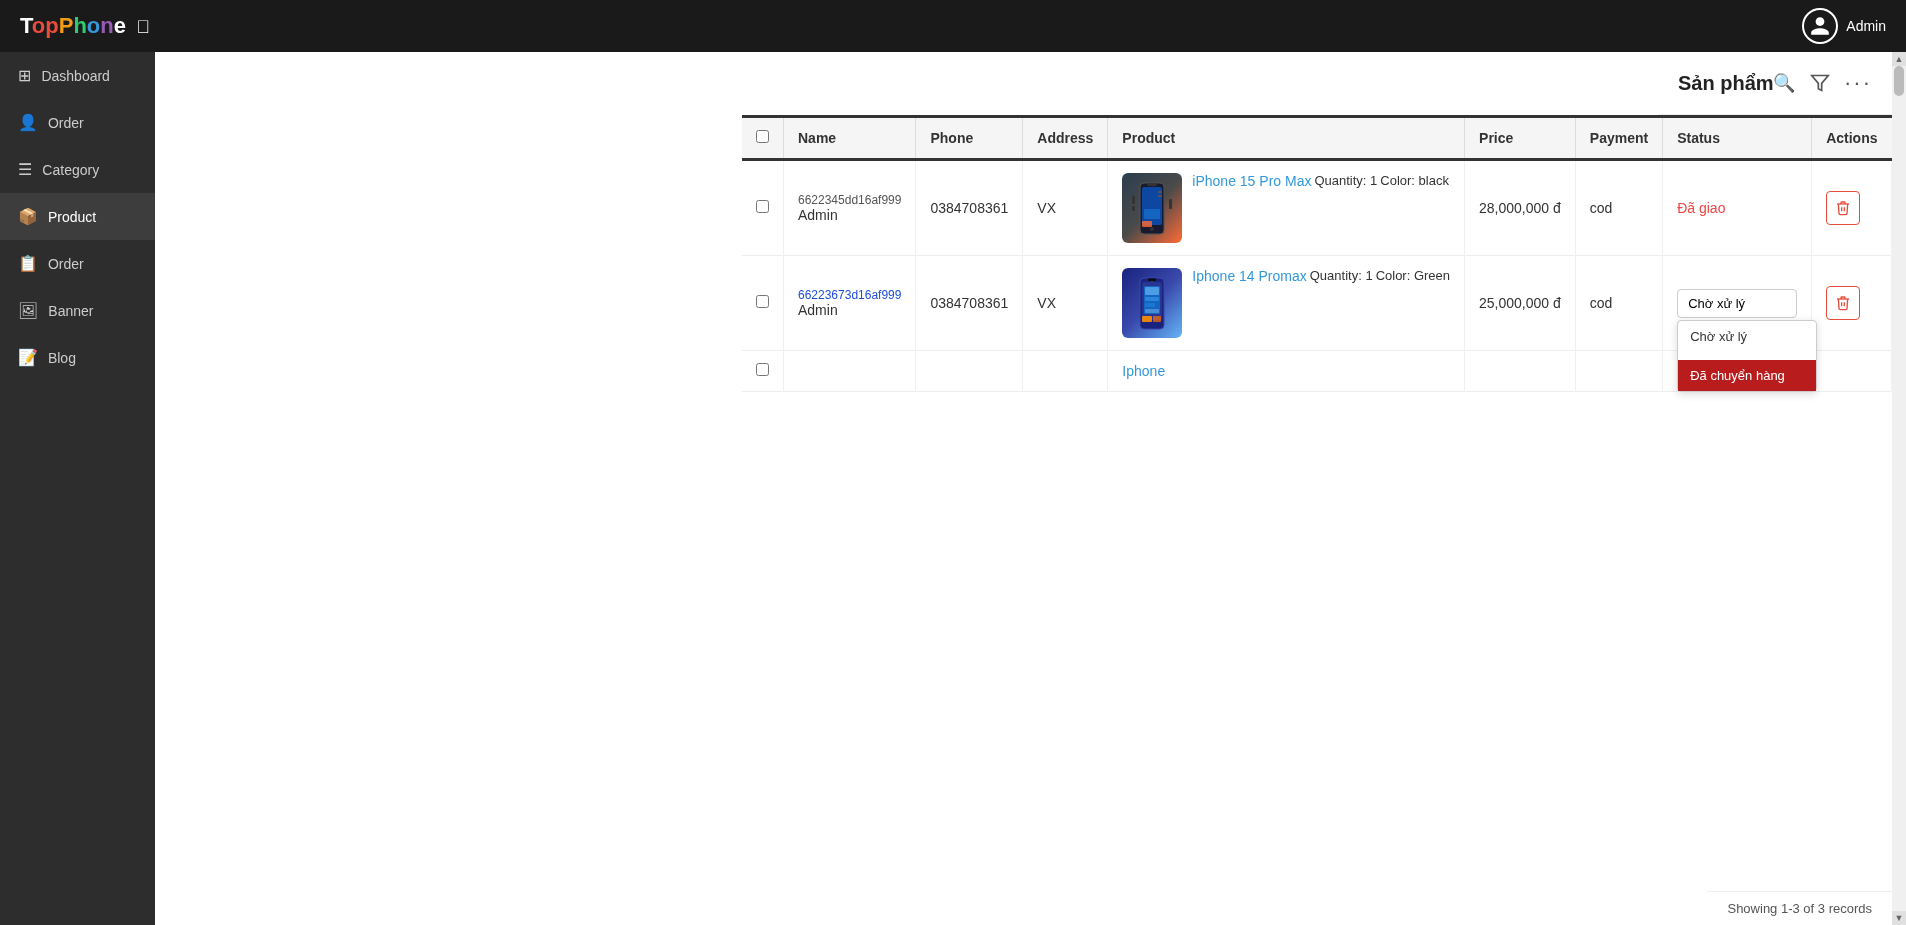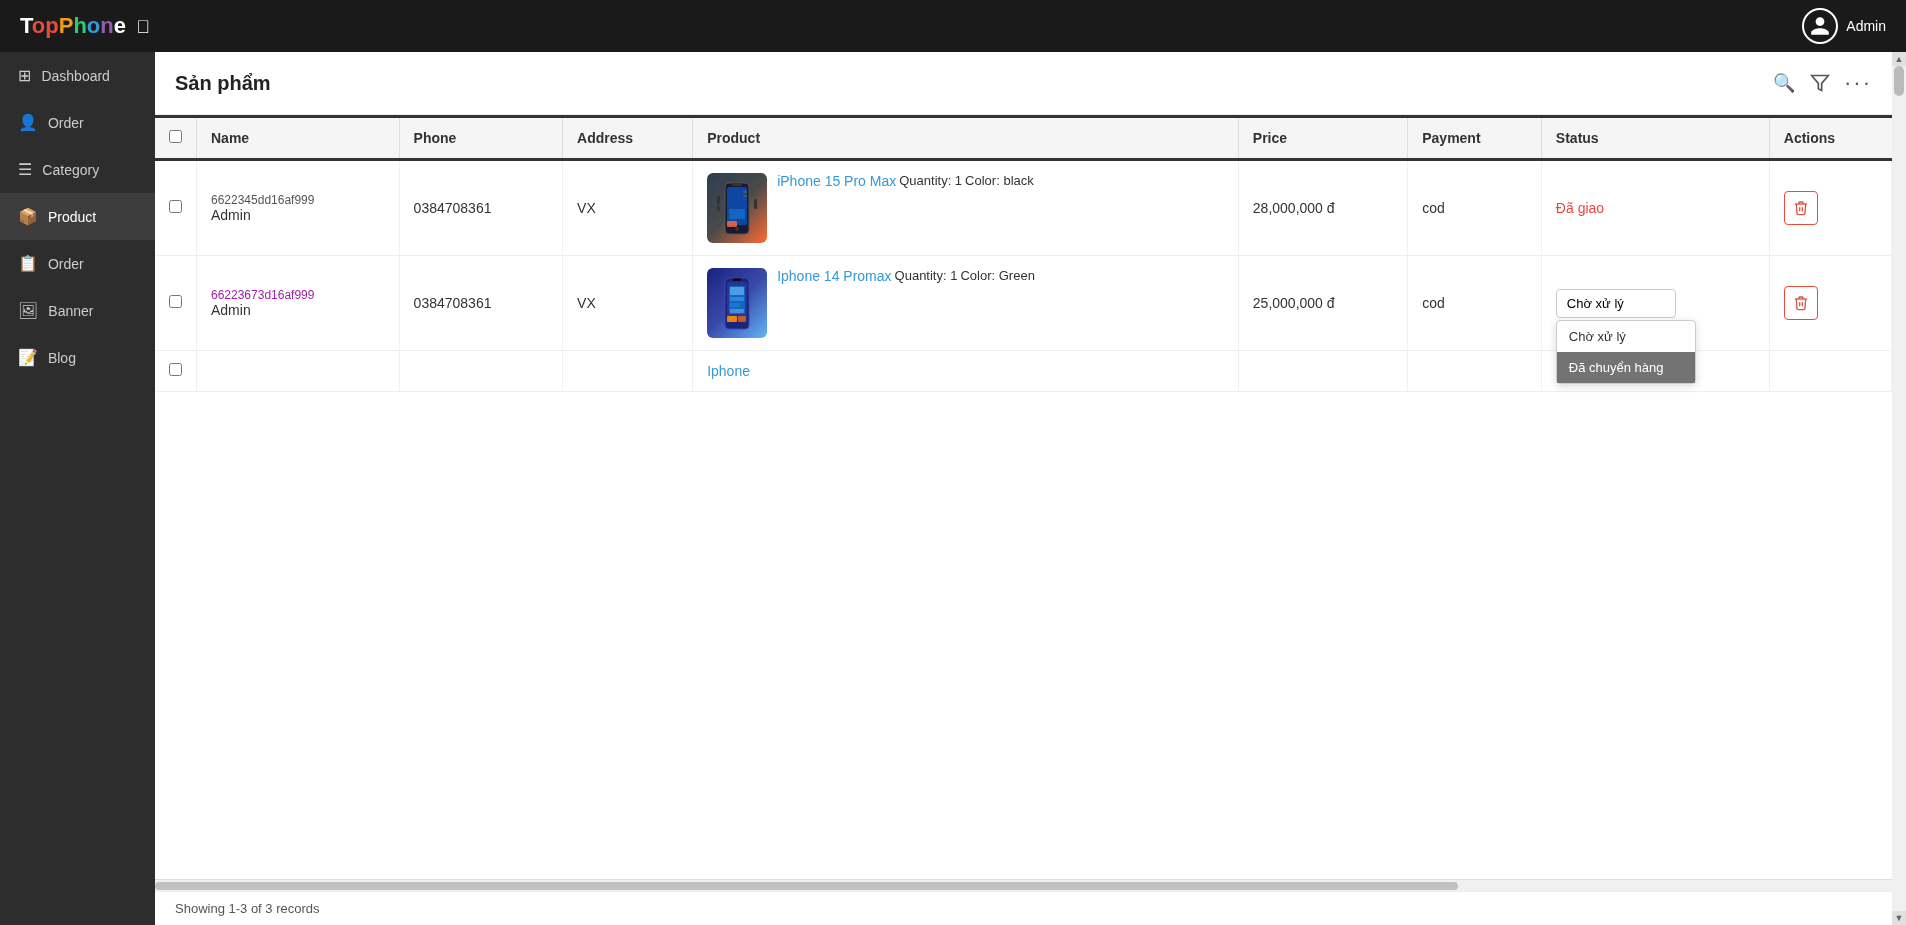--- a/index.html
+++ b/index.html
@@ -75,20 +75,21 @@
     .sidebar-item.active { background: #3d3d3d; color: white; }
     .sidebar-icon { font-size: 16px; }
 
     
     .content {
       flex: 1;
       display: flex;
       flex-direction: column;
       overflow: hidden;
       background: white;
+      align-items: flex-end;
     }
 
     
     .content-header {
       display: flex;
       align-items: center;
       justify-content: space-between;
       padding: 18px 20px;
       border-bottom: 1px solid #eee;
       background: white;
@@ -222,22 +223,23 @@
       min-width: 140px;
       box-shadow: 0 2px 8px rgba(0,0,0,0.15);
     }
     .dropdown-popup .option {
       padding: 8px 12px;
       cursor: pointer;
       font-size: 13px;
       color: #333;
     }
     .dropdown-popup .option.selected {
-      background: #737373;
+      background: #b91c1c;
       color: white;
+      margin-top: 8px;
     }
 
     
     .table-footer {
       padding: 9px 20px;
       border-top: 1px solid #eee;
       background: white;
       color: #555;
       font-size: 13px;
       flex-shrink: 0;
@@ -450,21 +452,21 @@
                 </button>
               </div>
             </td>
           </tr>
 
           <tr>
             <td class="checkbox-col">
               <input type="checkbox" style="">
             </td>
             <td>
-              <span style="font-size:12px;color:#a21caf;display:block;">66223673d16af999</span>
+              <span style="font-size:12px;color:#1d4ed8;display:block;">66223673d16af999</span>
               <span>Admin</span>
             </td>
             <td>0384708361</td>
             <td>VX</td>
             <td>
               <div class="product-cell">
                 <div class="product-img product-img-iphone14">
                   <svg width="40" height="55" viewBox="0 0 40 55">
                     <rect x="8" y="2" width="24" height="51" rx="4" fill="#1a237e" stroke="#3949ab" stroke-width="1"></rect>
                     <rect x="10" y="6" width="20" height="38" rx="2" fill="#283593"></rect>

